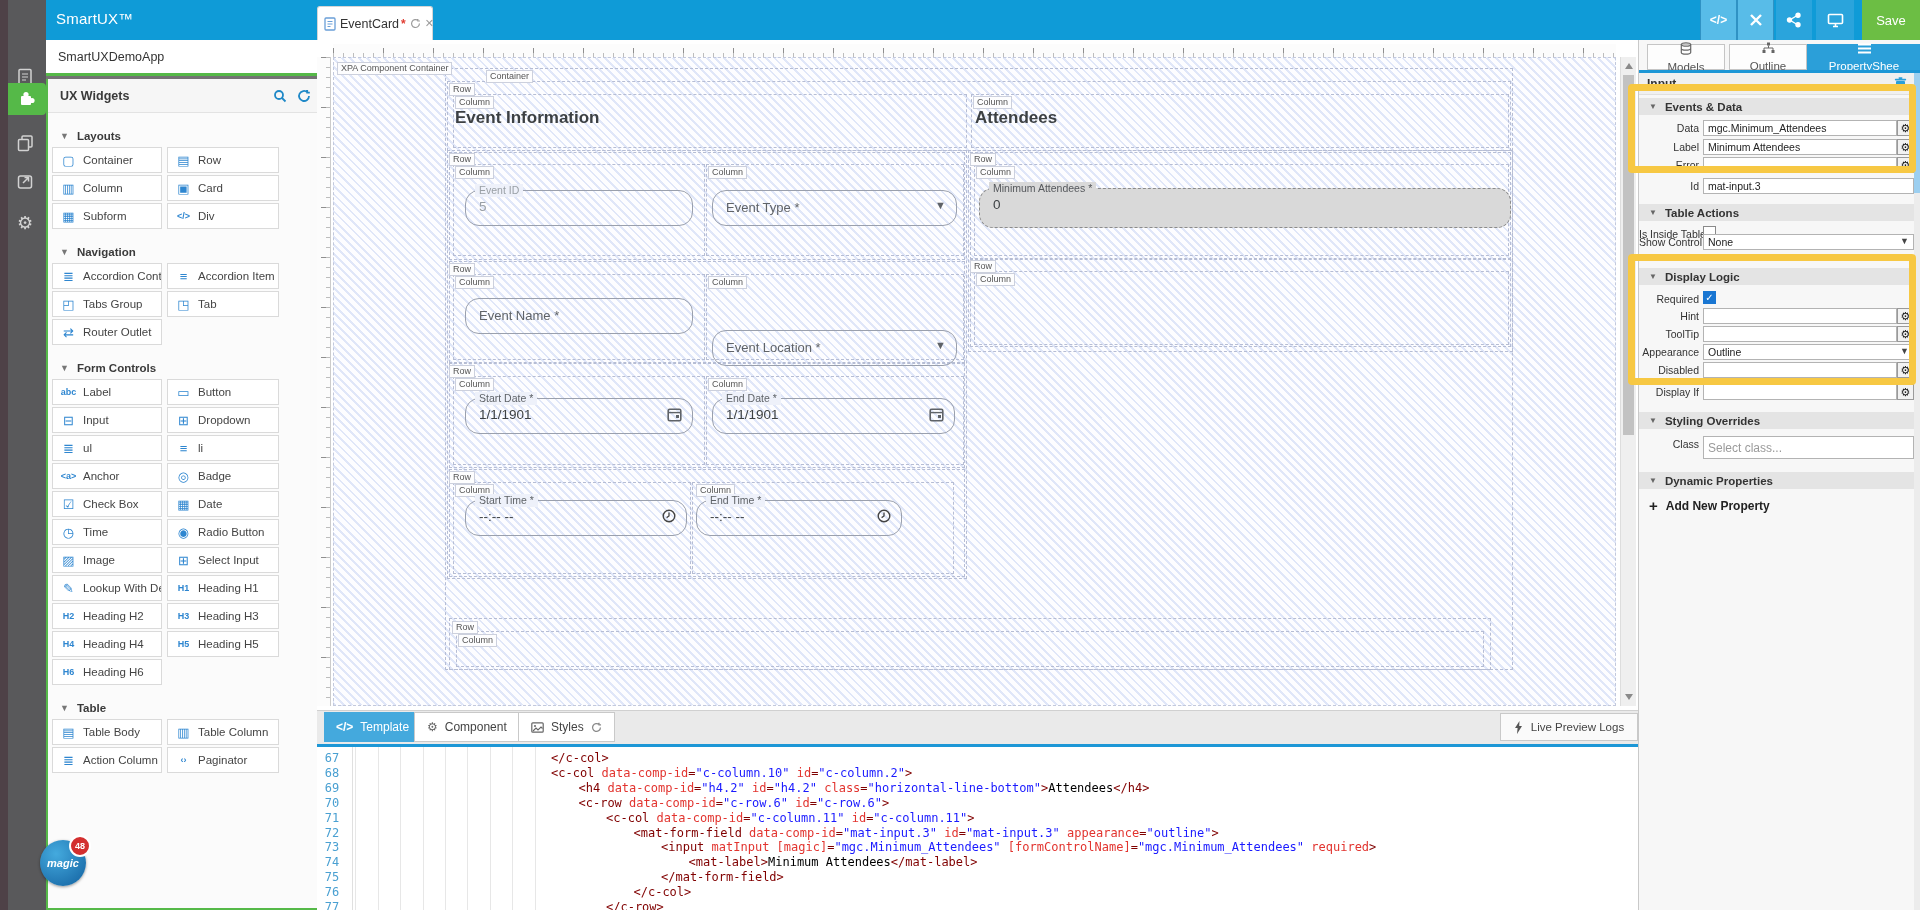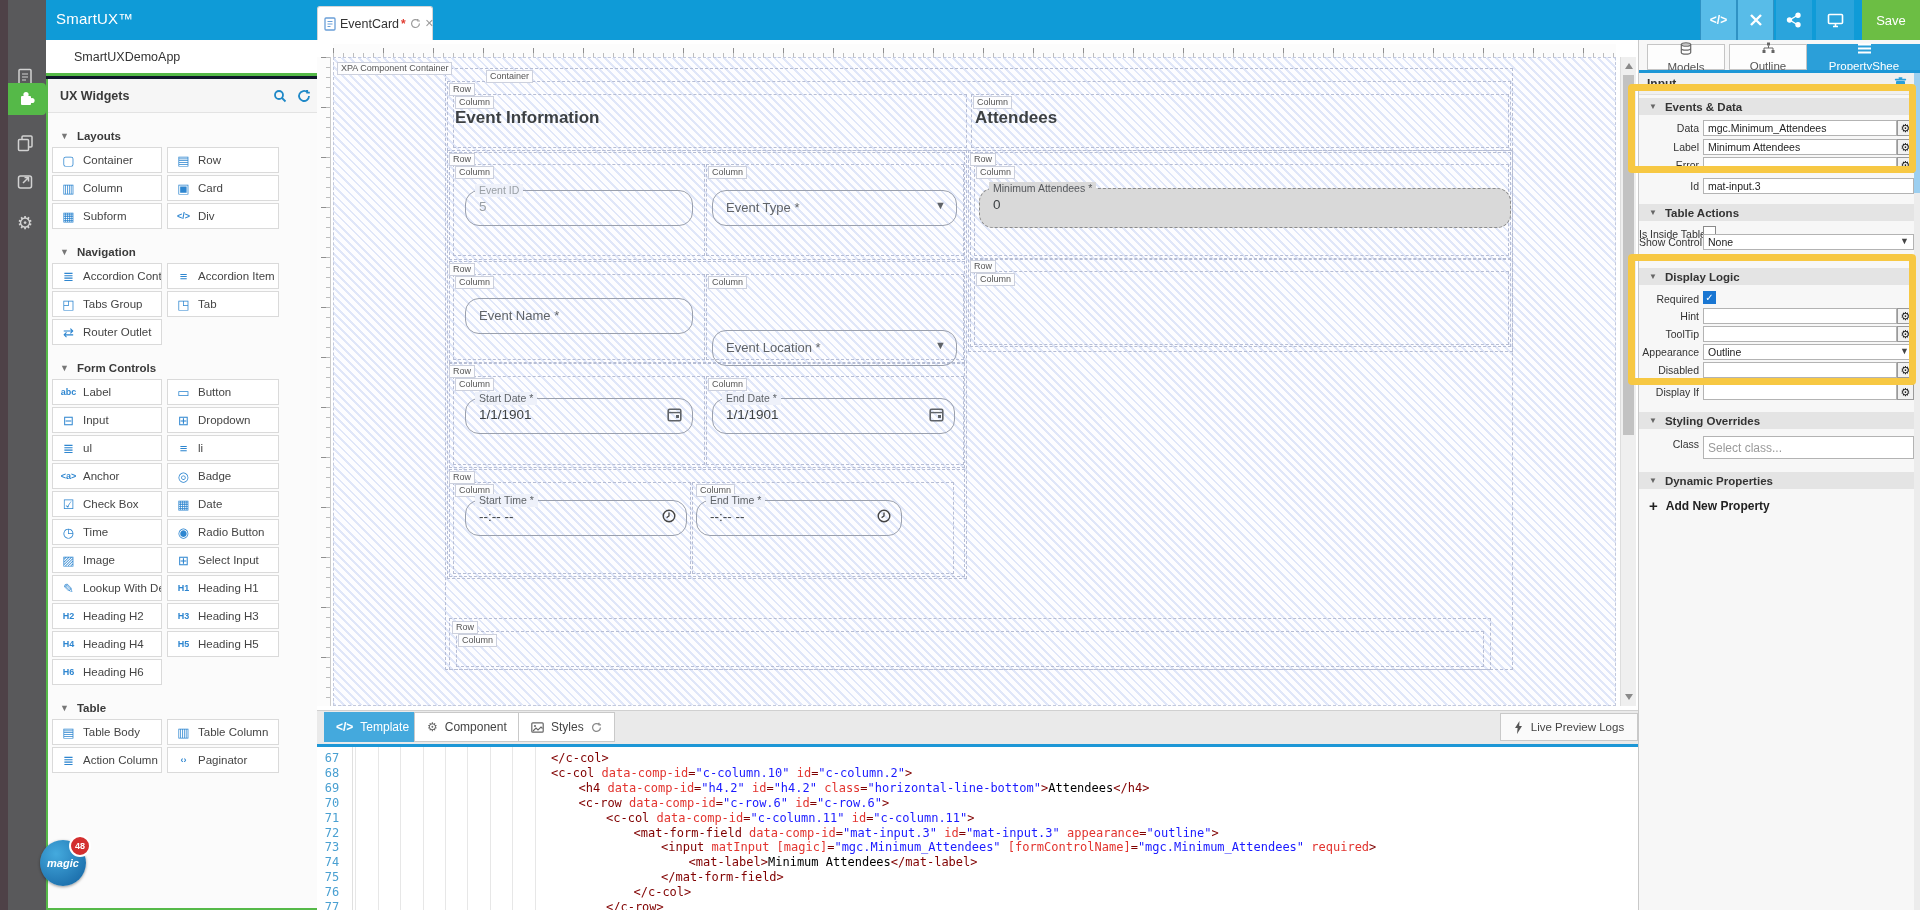--- a/index.html
+++ b/index.html
@@ -1,35 +1,35 @@
 <!DOCTYPE html>
 <html><head>
 <meta charset="utf-8">
 <style>
   html,body{margin:0;padding:0;background:#e8e8e8;font-family:"Liberation Sans",sans-serif;}
-  #app{position:relative;width:1920px;height:910px;overflow:hidden;background:#0f172a;-webkit-font-smoothing:antialiased;}
+  #app{position:relative;width:1920px;height:910px;overflow:hidden;background:#737373;-webkit-font-smoothing:antialiased;}
   .abs{position:absolute;}
   .nosel{user-select:none;}
   
   #topbar{left:0;top:0;width:1920px;height:40px;background:#0f9bd7;}
   #app-title{left:56px;top:10px;color:#fff;font-size:15px;letter-spacing:.2px;}
   .tb-btn{top:0;height:40px;display:flex;align-items:center;justify-content:center;color:#fff;}
   .tb-tile{background:#58bce8;border-left:1px solid #2f92c4;border-right:1px solid #2f92c4;}
   #save-btn{left:1862px;width:58px;background:#6cbe44;font-size:13px;}
   
   #doc-tab{left:317px;top:6px;width:116px;height:34px;background:#fff;border:1px solid #d5d5d5;border-bottom:none;border-radius:3px 3px 0 0;display:flex;align-items:center;gap:4px;padding:0 6px;box-sizing:border-box;}
   #doc-tab .t-label{font-size:12.5px;color:#333;}
   #doc-tab .star{color:#e03c31;font-size:12px;font-weight:bold;margin-left:-2px;}
   #doc-tab .t-ico{color:#9b9b9b;font-size:11px;}
   
   #rail{left:0;top:0;width:46px;height:910px;background:#59595b;border-left:8px solid #4e4147;box-sizing:border-box;}
   .rail-ico{left:14px;width:22px;height:22px;color:#d2d2d2;display:flex;align-items:center;justify-content:center;}
   #rail-active{left:8px;top:83px;width:38px;height:32px;background:#55b948;border-radius:0 4px 4px 0;display:flex;align-items:center;justify-content:center;color:#fff;}
   
-  #app-header{left:46px;top:40px;width:271px;height:36px;background:#fff;border-bottom:3px solid #55b948;box-sizing:border-box;display:flex;align-items:center;padding-left:28px;font-size:12.5px;color:#333;}
+  #app-header{left:46px;top:40px;width:271px;height:36px;background:#fff;border-bottom:3px solid #55b948;box-sizing:border-box;display:flex;align-items:center;padding-left:12px;font-size:12.5px;color:#333;}
   #widgets-panel{left:46px;top:79px;width:278px;height:831px;background:#fbfbfb;border:2px solid #55b948;border-top:none;box-sizing:border-box;overflow:hidden;}
   #widgets-head{position:relative;height:33px;background:#f6f6f6;border-bottom:1px solid #e3e3e3;display:flex;align-items:center;}
   #widgets-head .wh-title{font-size:12.5px;font-weight:bold;color:#3a3a3a;margin-left:12px;flex:1;}
   #widgets-head .wh-ico{width:24px;color:#1e88c7;display:flex;justify-content:center;}
   .w-section-h{display:flex;align-items:center;gap:8px;height:22px;margin-top:12px;padding-left:12px;font-size:11.5px;font-weight:bold;color:#3a3a3a;}
   .w-section-h .tri{color:#777;font-size:9px;}
   .w-grid{display:grid;grid-template-columns:110px 112px;gap:2px 5px;margin-left:4px;}
   .w-tile{display:flex;align-items:center;gap:6px;height:26px;background:#fff;border:1px solid #dadada;box-sizing:border-box;padding-left:7px;font-size:11.5px;color:#444;overflow:hidden;white-space:nowrap;}
   .w-ico{color:#2e86d0;font-size:13px;width:17px;text-align:center;flex:none;}
   .w-ico.txt{font-size:9px;font-weight:bold;}

